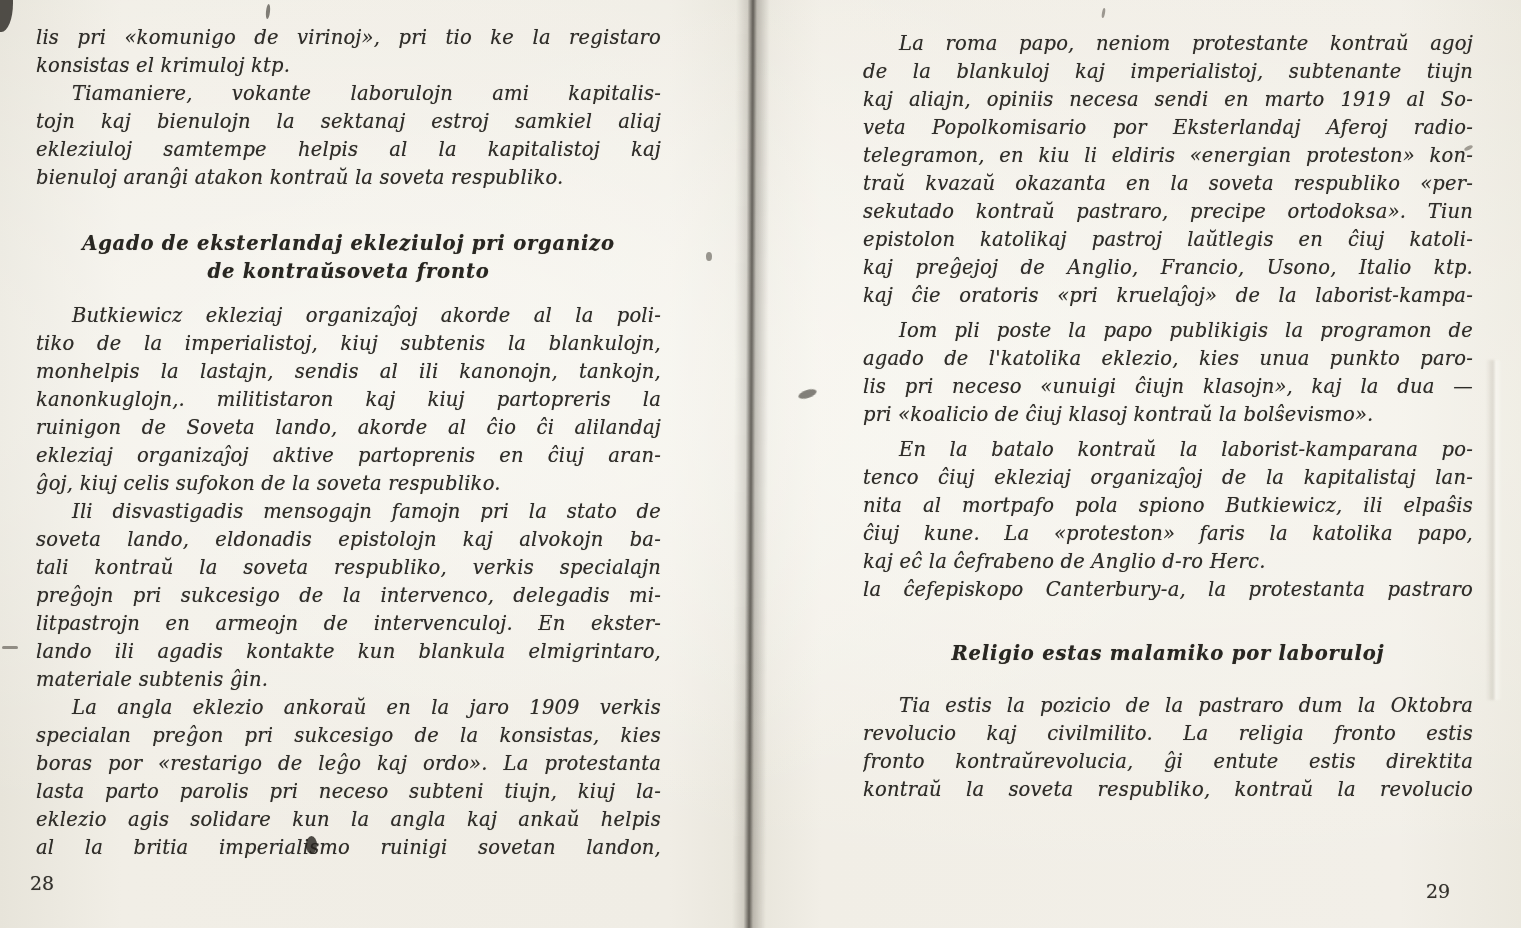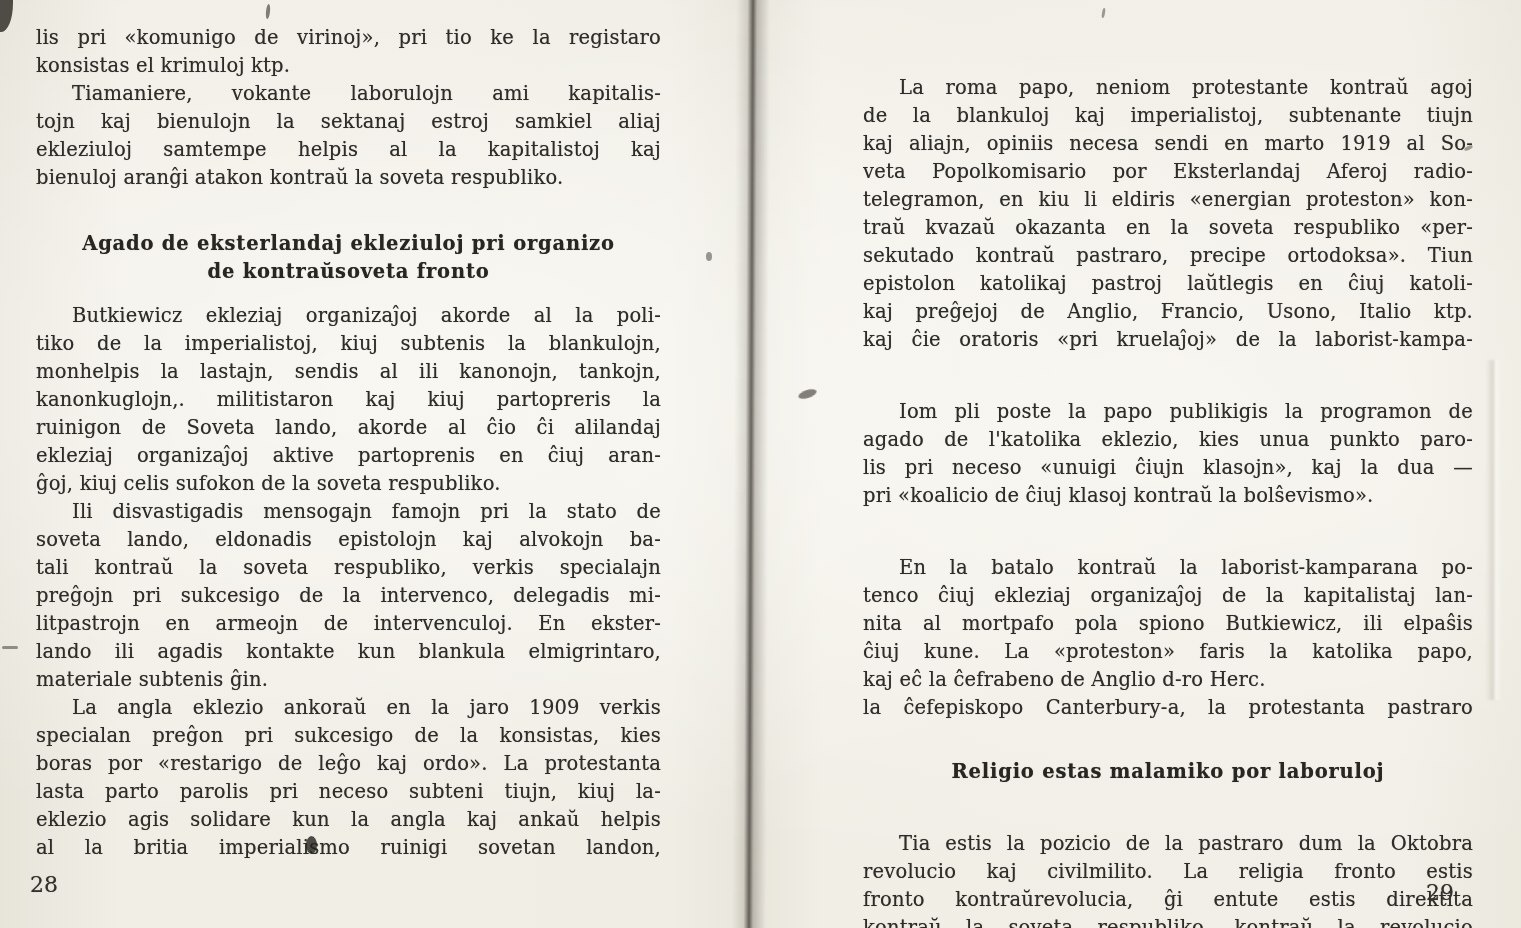--- a/index.html
+++ b/index.html
@@ -12,21 +12,21 @@
   .scan {
     position: relative;
     width: 1521px; height: 928px;
     background:
       radial-gradient(ellipse at 25% 40%, rgba(255,255,252,0.5), rgba(255,255,252,0) 60%),
       radial-gradient(ellipse at 75% 45%, rgba(255,255,250,0.4), rgba(255,255,250,0) 65%),
       linear-gradient(to right, #e7e4da 0%, #f1eee6 8%, #f0ede5 44%, #e8e5db 49.5%, #f1eee6 54%, #f2efe8 92%, #ebe8de 100%);
     color: #2e2c28;
     overflow: hidden;
   }
-  .page { position: absolute; }
+  .page { position: absolute; font-style: italic; }
   .page-left  { left: 36px;  top: 24px; width: 625px; }
   .page-right { left: 863px; top: 30px; width: 610px; }
   .line {
     height: 28px;
     line-height: 28px;
     font-size: 19.5px;
     letter-spacing: 0.2px;
     text-align: justify;
     text-align-last: justify;
     overflow: hidden;
@@ -35,26 +35,26 @@
   }
   .line.first { padding-left: 36px; }
   .line.end { text-align: left; text-align-last: left; }
   .heading .line {
     text-align: center; text-align-last: center;
     font-weight: bold;
     letter-spacing: 0.8px;
     color: #282621;
   }
   .page-left  .heading { margin-top: 38px; margin-bottom: 16px; }
-  .page-right .heading { margin-top: 36px; }
-  .page-right .para { margin-bottom: 7px; margin-top: 44px; }
+  .page-right .heading { margin-top: 36px; margin-bottom: 24px; }
+  .page-right .para { margin-bottom: 7px; }
   .page-right .para:last-child { margin-bottom: 0; }
   .pagenum {
     position: absolute;
-    font-size: 22px;
+    font-size: 19px;
     color: #33312c;
     text-shadow: 0 0 0.7px rgba(42,40,35,0.5);
   }
   .pagenum-left  { left: 30px;  top: 872px; }
   .pagenum-right { left: 1426px; top: 880px; }
   
   .gutter {
     position: absolute; top: -6px; left: 734px;
     width: 34px; height: 940px;
     background: linear-gradient(to right,

